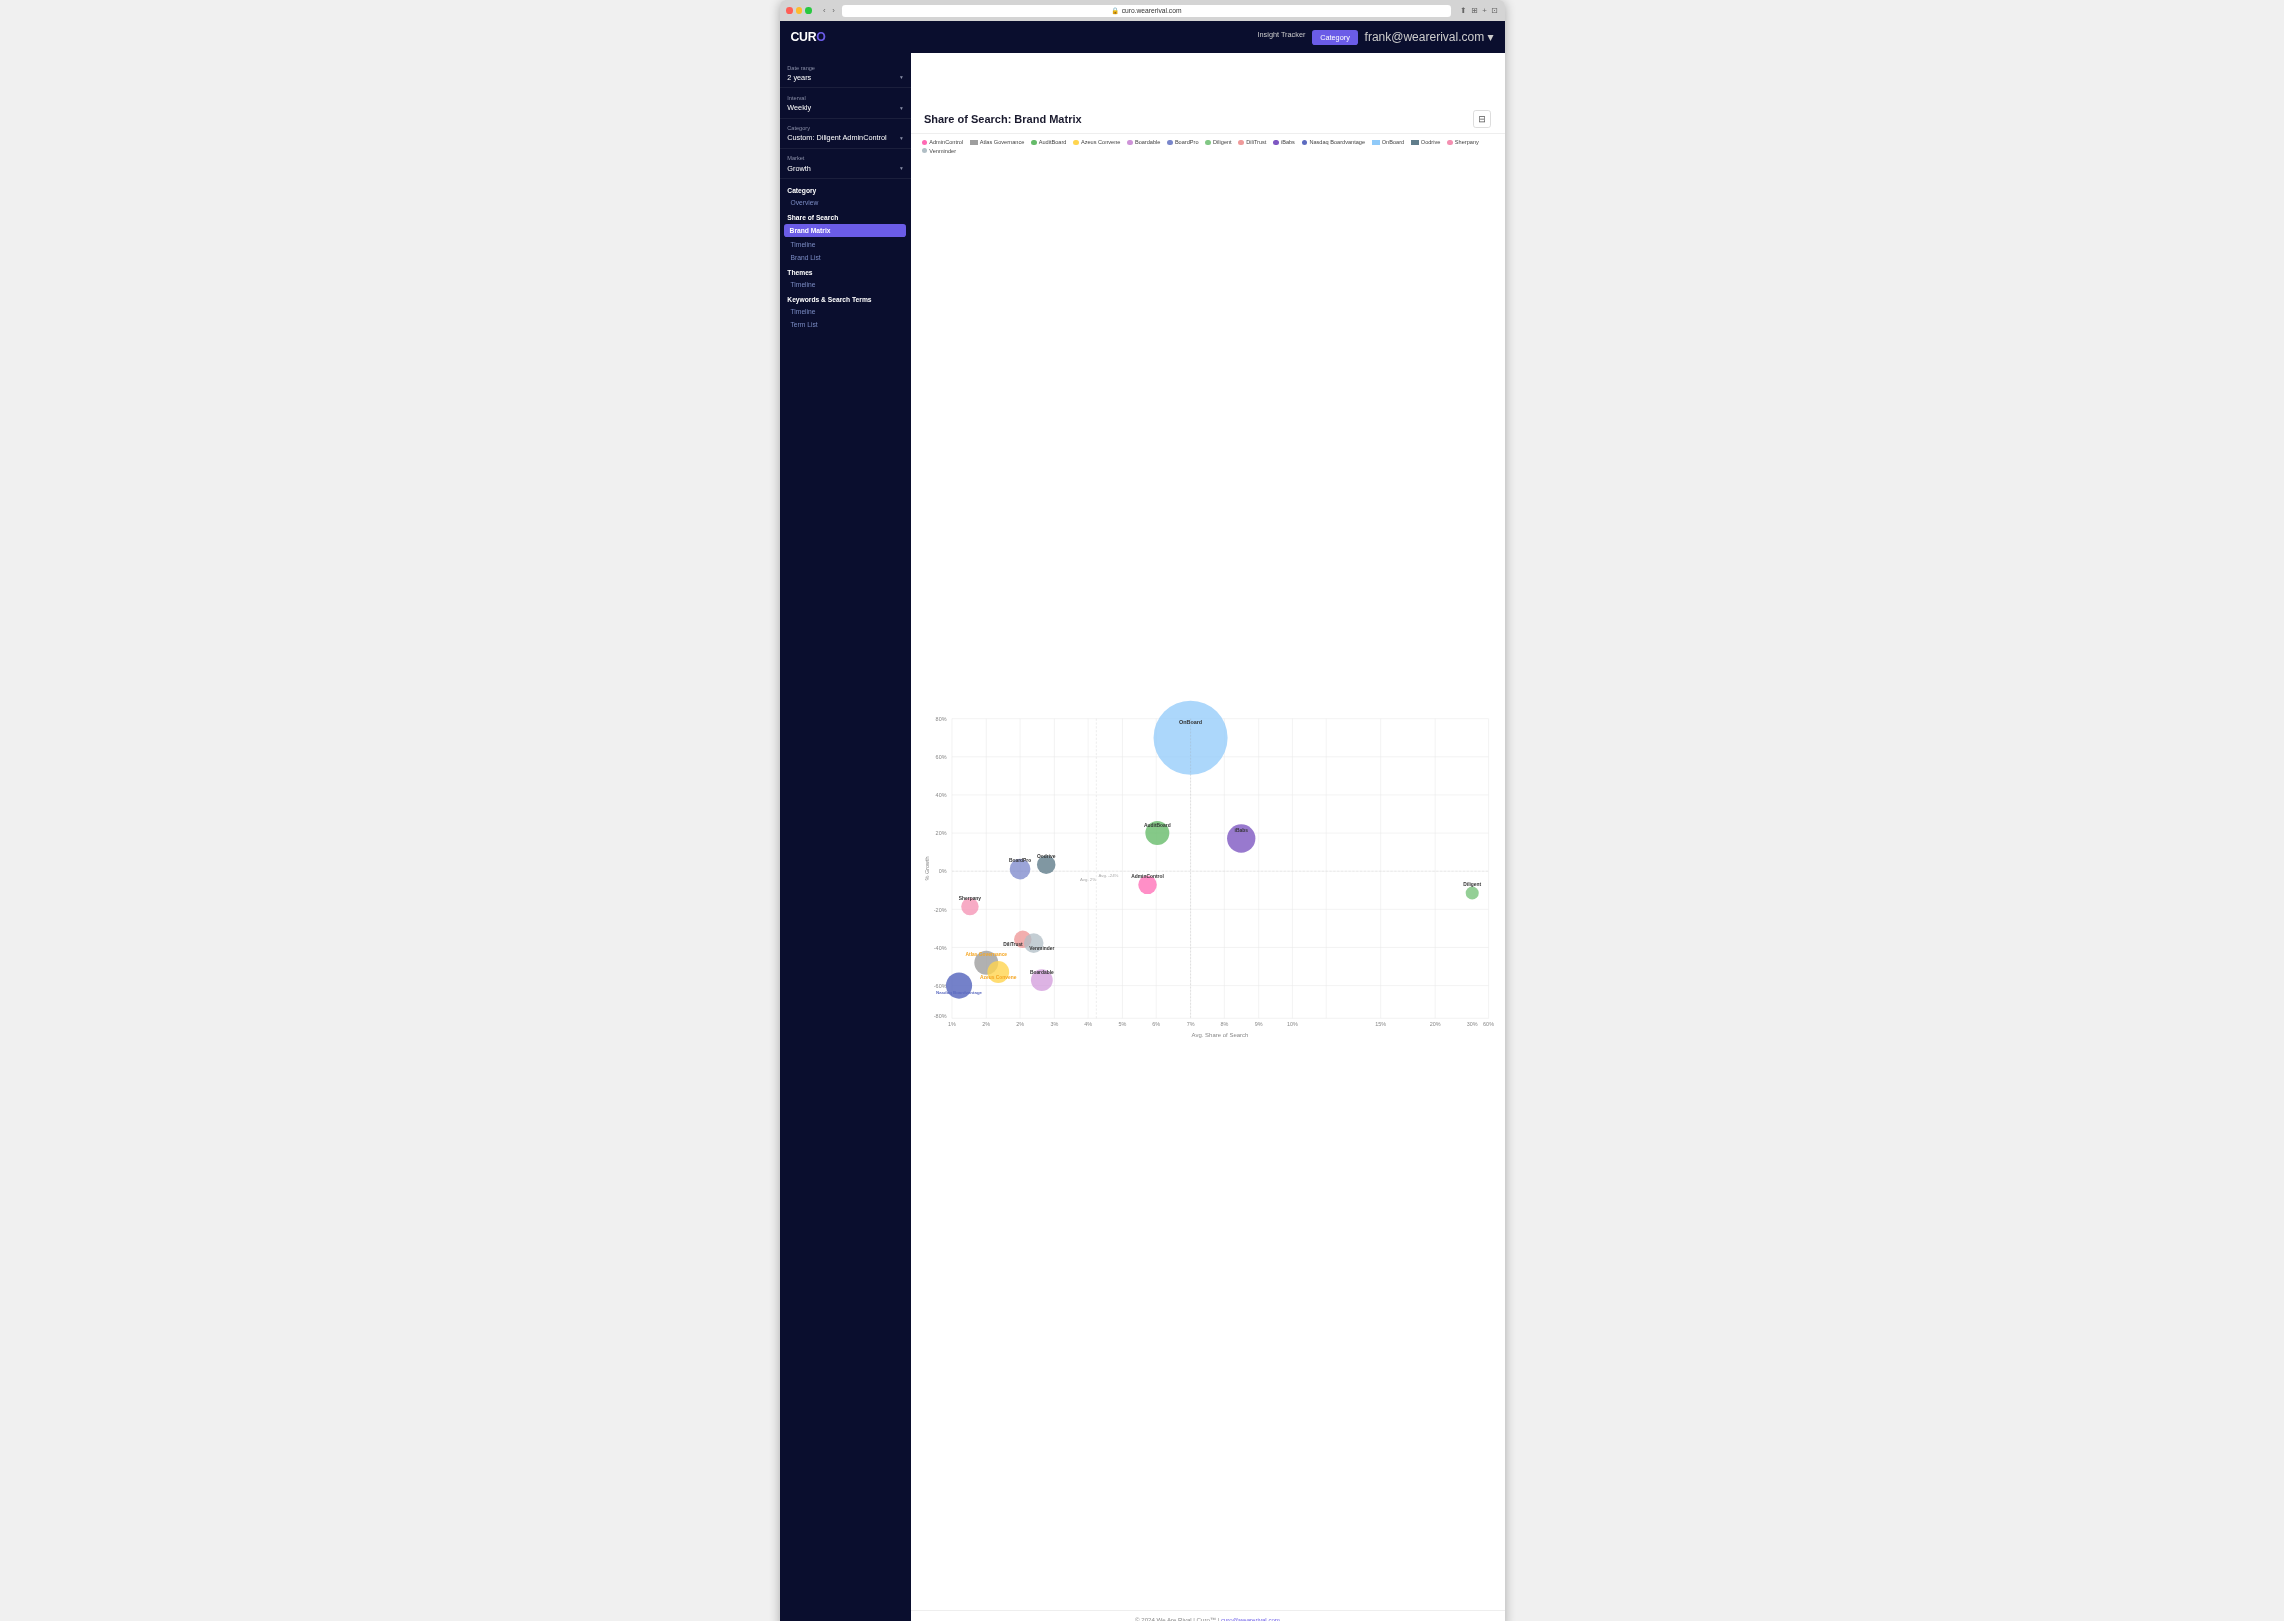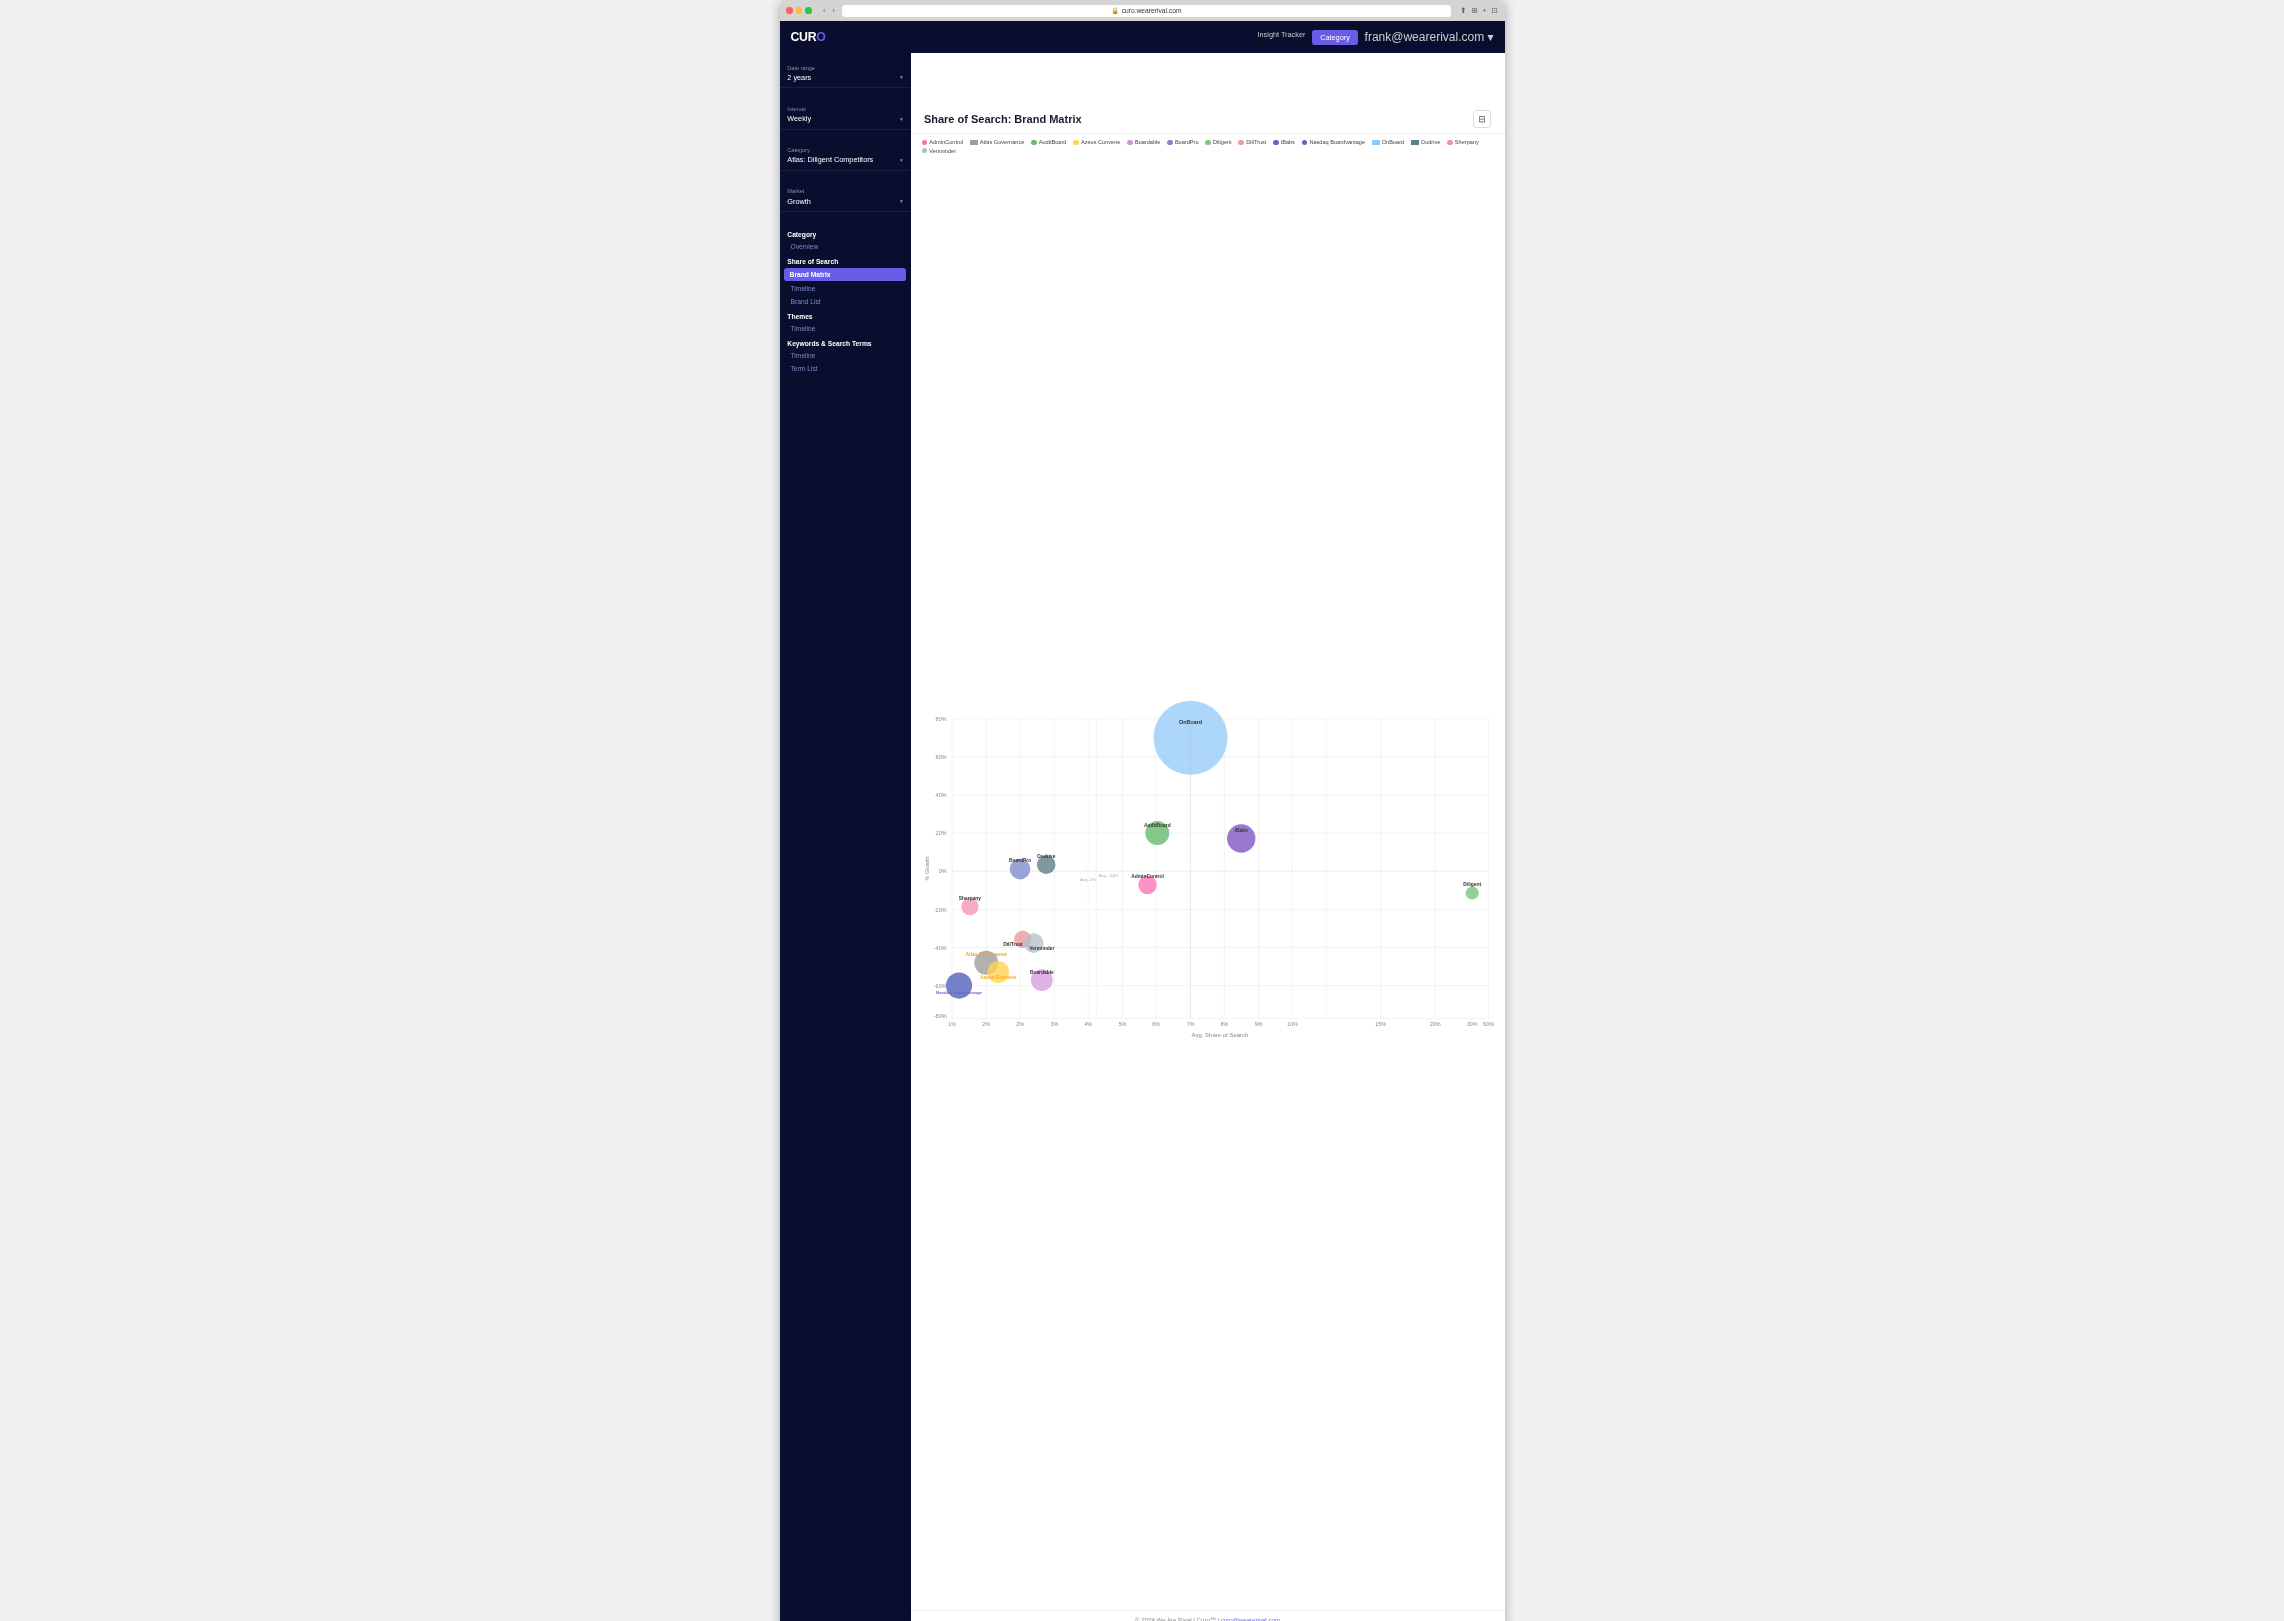--- a/index.html
+++ b/index.html
@@ -99,21 +99,21 @@
       background: #0a0e2e;
       color: white;
       padding: 6.7px 0;
       flex-shrink: 0;
       overflow-y: auto;
     }
 
     .filter-group {
       padding: 4.5px 7.8px;
       border-bottom: 0.6px solid rgba(255,255,255,0.07);
-      margin-bottom: 13px;
+      margin-bottom: 2px;
     }
 
     .filter-label {
       font-size: 5.6px;
       color: #8a8fa8;
       text-transform: none;
       margin-bottom: 1.1px;
     }
 
     .filter-value {
@@ -306,21 +306,21 @@
           <div class="filter-label">Interval</div>
           <div class="filter-value">
             <span>Weekly</span>
             <span class="chevron">▾</span>
           </div>
         </div>
 
         <div class="filter-group">
           <div class="filter-label">Category</div>
           <div class="filter-value">
-            <span>Atlas: Diligent Competitors</span>
+            <span>Custom: Diligent AdminControl</span>
             <span class="chevron">▾</span>
           </div>
         </div>
 
         <div class="filter-group">
           <div class="filter-label">Market</div>
           <div class="filter-value">
             <span>Growth</span>
             <span class="chevron">▾</span>
           </div>

